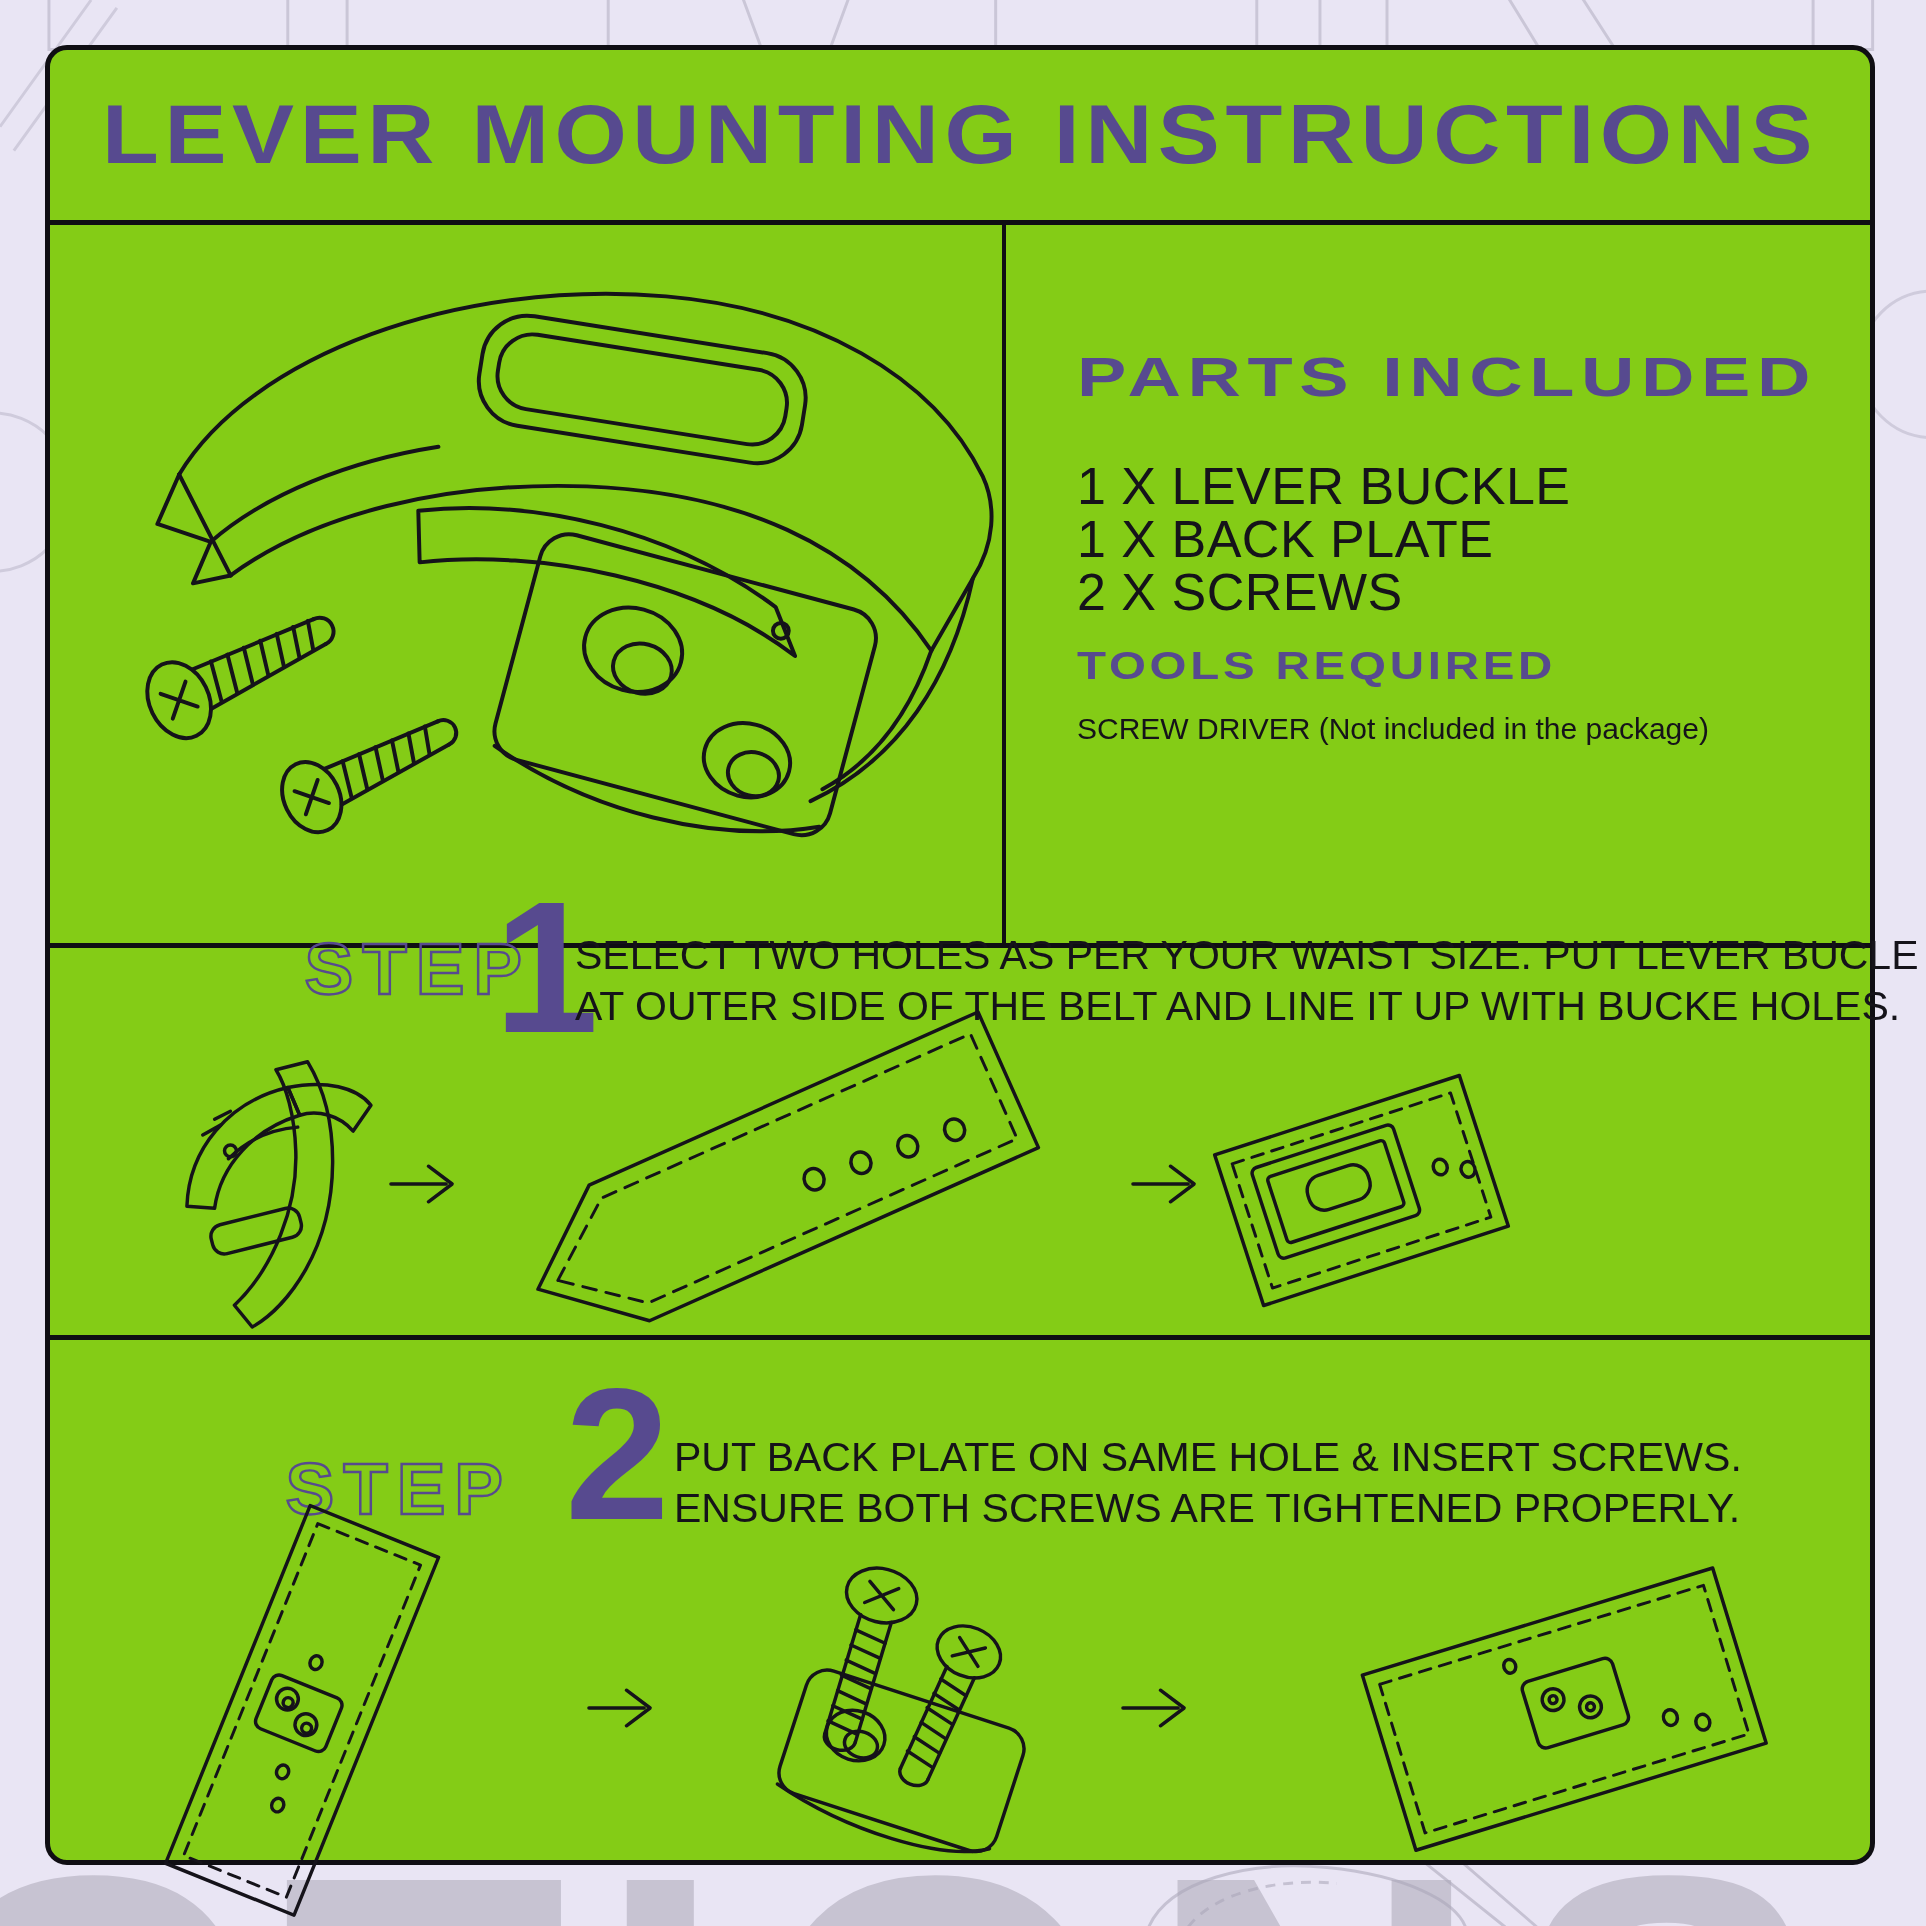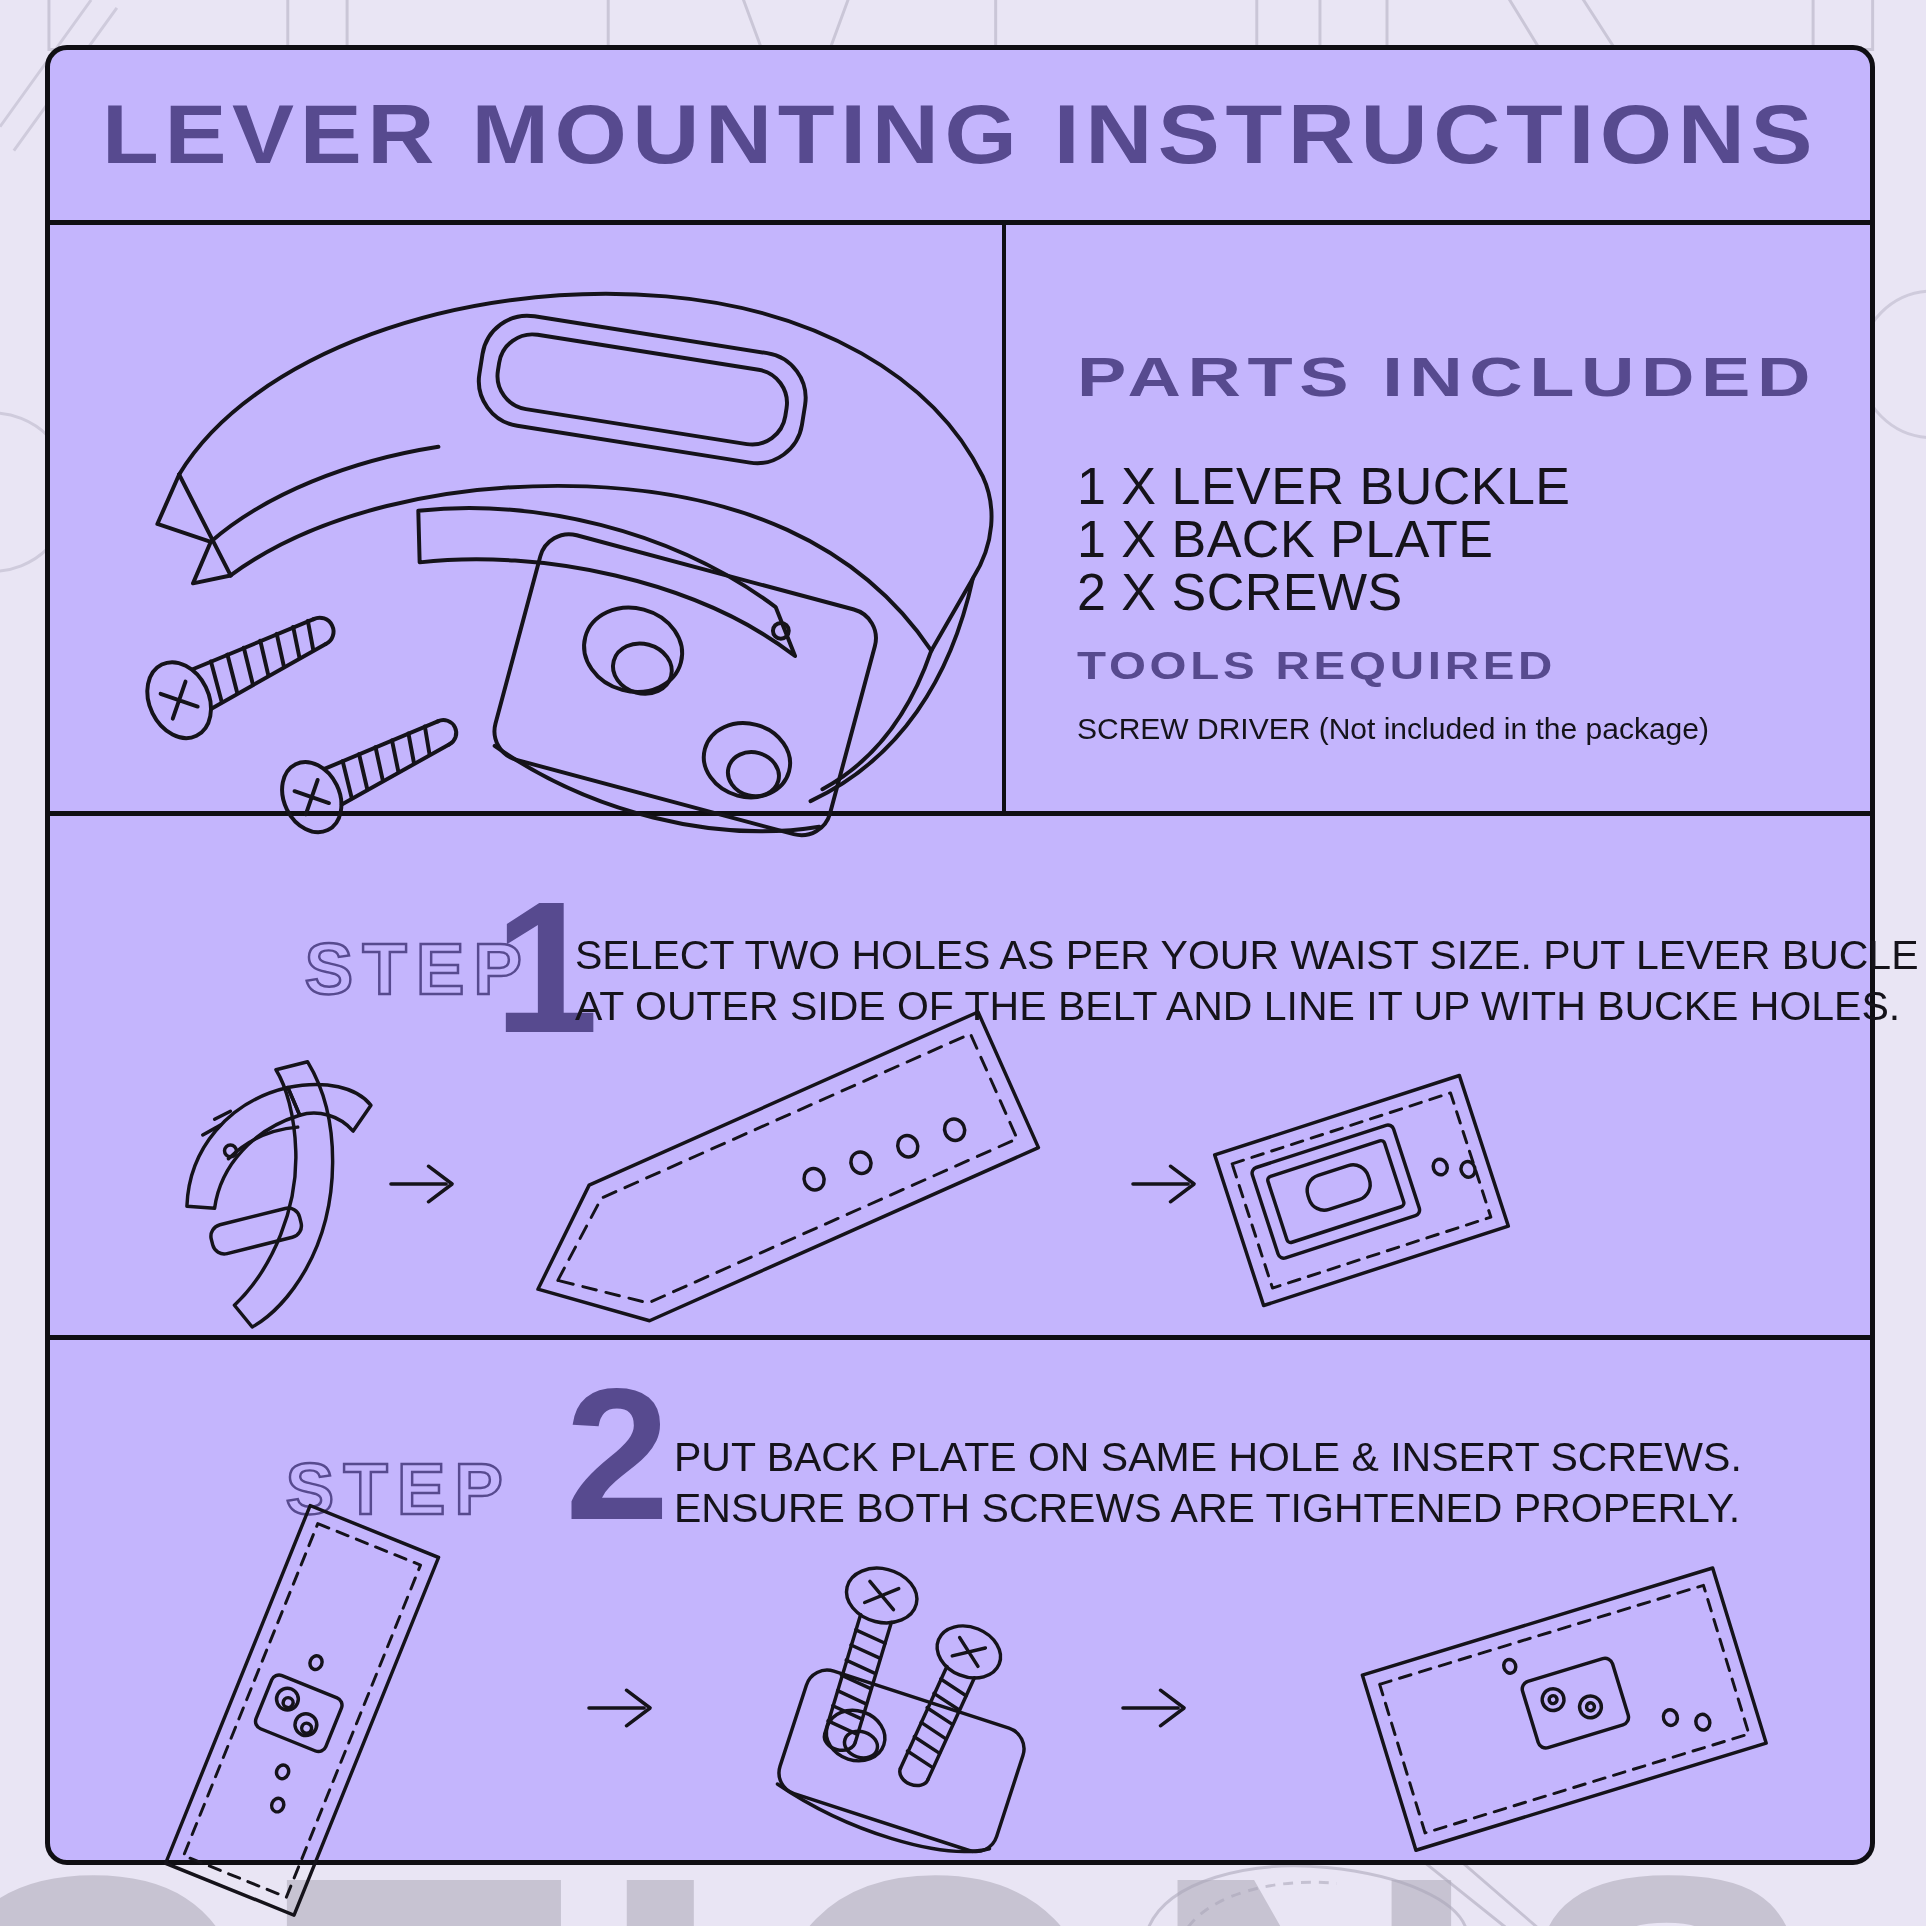--- a/index.html
+++ b/index.html
@@ -5,31 +5,31 @@
   html,body{margin:0;padding:0;}
   body{
     width:1927px;height:1927px;position:relative;overflow:hidden;
     background:#E9E5F4;
     font-family:"Liberation Sans",sans-serif;
     color:#15131A;
   }
   .wm{position:absolute;inset:0;z-index:0;}
   .panel{
     position:absolute;left:45px;top:45px;width:1830px;height:1820px;
-    background:#c4b5fd;border:5px solid #0F0E13;border-radius:22px;
+    background:#84cc16;border:5px solid #0F0E13;border-radius:22px;
     box-sizing:border-box;z-index:1;
   }
   .sec{position:absolute;left:0;right:0;box-sizing:border-box;}
   .sec-header{top:0;height:175px;border-bottom:5px solid #0F0E13;
     display:flex;align-items:center;justify-content:center;}
   .title{
     font-size:83px;font-weight:bold;color:#574A8F;letter-spacing:5px;
     transform:scaleX(1.12);transform-origin:center;white-space:nowrap;
   }
-  .sec-parts{top:175px;height:591px;border-bottom:5px solid #0F0E13;display:flex;}
+  .sec-parts{top:175px;height:723px;border-bottom:5px solid #0F0E13;display:flex;}
   .parts-left{width:956px;border-right:4px solid #0F0E13;box-sizing:border-box;position:relative;}
   .parts-right{flex:1;padding:119px 0 0 71px;box-sizing:border-box;}
   .parts-heading{
     font-size:56px;font-weight:bold;color:#574A8F;letter-spacing:5px;
     transform:scaleX(1.32);transform-origin:left;white-space:nowrap;
   }
   .parts-list{margin-top:51px;font-size:52px;line-height:53px;color:#15131A;letter-spacing:0.5px;}
   .tools-heading{
     margin-top:26px;font-size:38px;font-weight:bold;color:#574A8F;letter-spacing:3px;
     transform:scaleX(1.25);transform-origin:left;white-space:nowrap;

